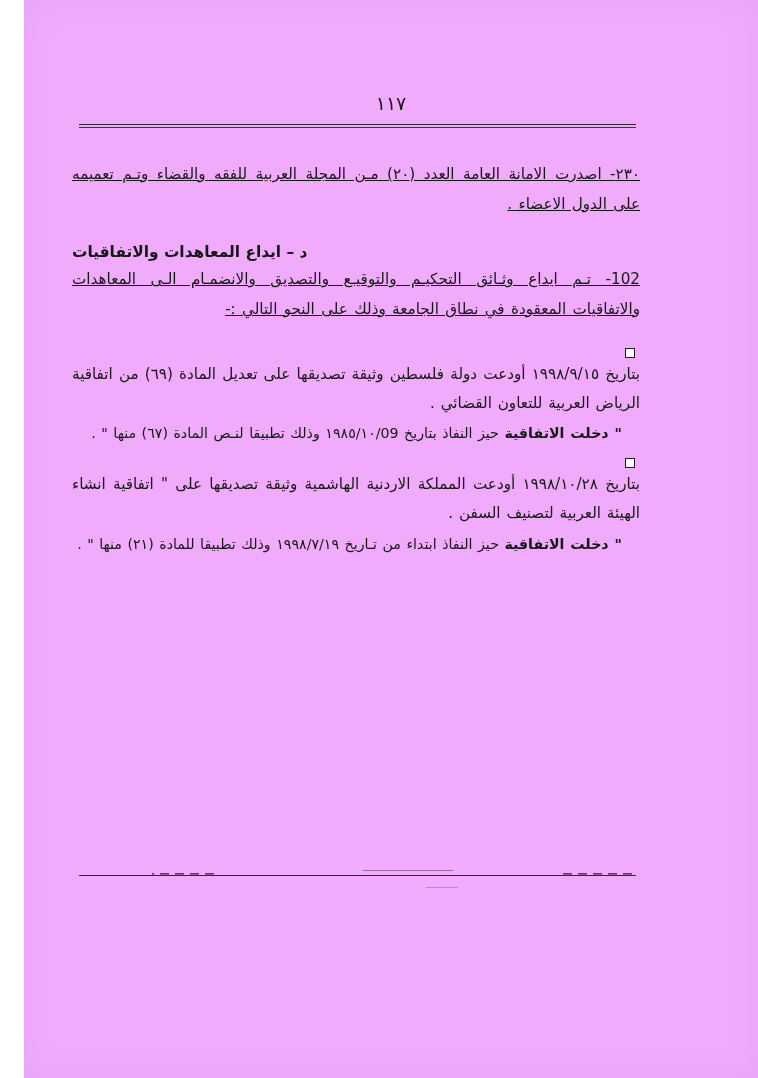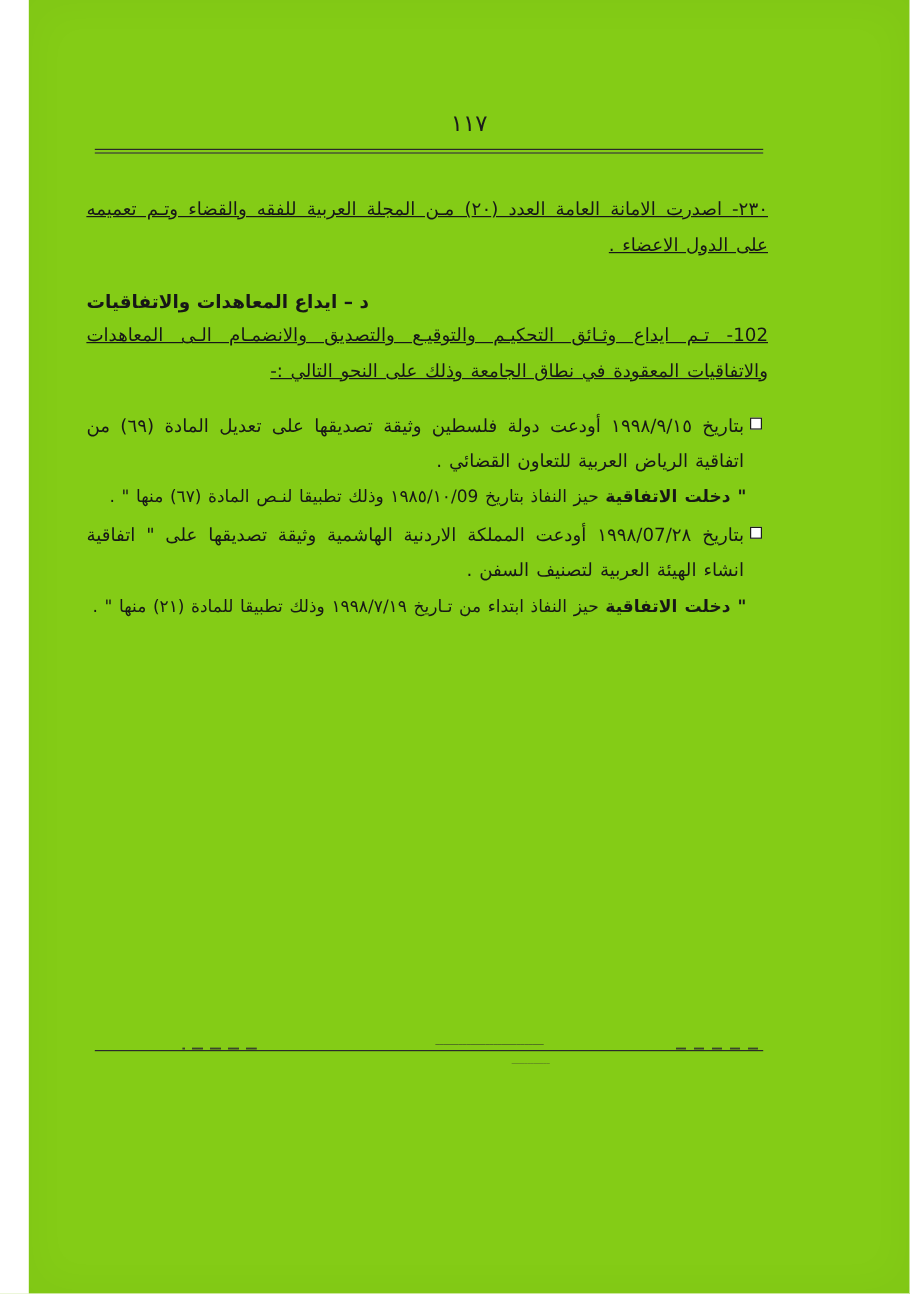--- a/index.html
+++ b/index.html
@@ -12,21 +12,21 @@
     width: 758px;
     height: 1078px;
     position: relative;
     overflow: hidden;
     font-family: "DejaVu Sans", sans-serif;
     color: #171717;
   }
   .page {
     position: absolute;
     inset: 0;
-    background: #84cc16;
+    background: #f0abfc;
     margin-left: 24px;
   }
   
   .page-number {
     position: absolute;
     top: 92px;
     left: 0;
     right: 0;
     text-align: center;
     font-size: 19px;
@@ -83,21 +83,21 @@
     font-size: 15.2px;
     line-height: 1.95;
     text-align: justify;
     margin: 0 0 4px 0;
     word-spacing: 1.5px;
     text-decoration: underline;
   }
 
   .bullet-row {
     display: flex;
-    flex-direction: row;
+    flex-direction: column;
     align-items: flex-start;
     margin: 0 0 2px 0;
   }
   .bullet-mark {
     flex: 0 0 auto;
     width: 20px;
     padding-top: 7px;
     text-align: center;
     font-size: 11px;
     line-height: 1;
@@ -217,21 +217,21 @@
       <div class="bullet-mark"><span class="sq"></span></div>
       <div class="bullet-body">بتاريخ ١٩٩٨/٩/١٥ أودعت دولة فلسطين وثيقة تصديقها على تعديل المادة (٦٩) من اتفاقية الرياض العربية للتعاون القضائي .</div>
     </div>
     <p class="quote-line">
       <span class="bold-lead">" دخلت الاتفاقية</span>
       <span>حيز النفاذ بتاريخ ١٩٨٥/١٠/09 وذلك تطبيقا لنـص المادة (٦٧) منها  " .</span>
     </p>
 
     <div class="bullet-row">
       <div class="bullet-mark"><span class="sq"></span></div>
-      <div class="bullet-body">بتاريخ ١٩٩٨/07/٢٨ أودعت المملكة الاردنية الهاشمية وثيقة تصديقها على " اتفاقية انشاء الهيئة العربية لتصنيف السفن .</div>
+      <div class="bullet-body">بتاريخ ١٩٩٨/١٠/٢٨ أودعت المملكة الاردنية الهاشمية وثيقة تصديقها على " اتفاقية انشاء الهيئة العربية لتصنيف السفن .</div>
     </div>
     <p class="quote-line">
       <span class="bold-lead">" دخلت الاتفاقية</span>
       <span>حيز النفاذ ابتداء من تـاريخ ١٩٩٨/٧/١٩ وذلك تطبيقا للمادة (٢١) منها " .</span>
     </p>
 
 
   </div>
 
   <div class="footer-rule"></div>

